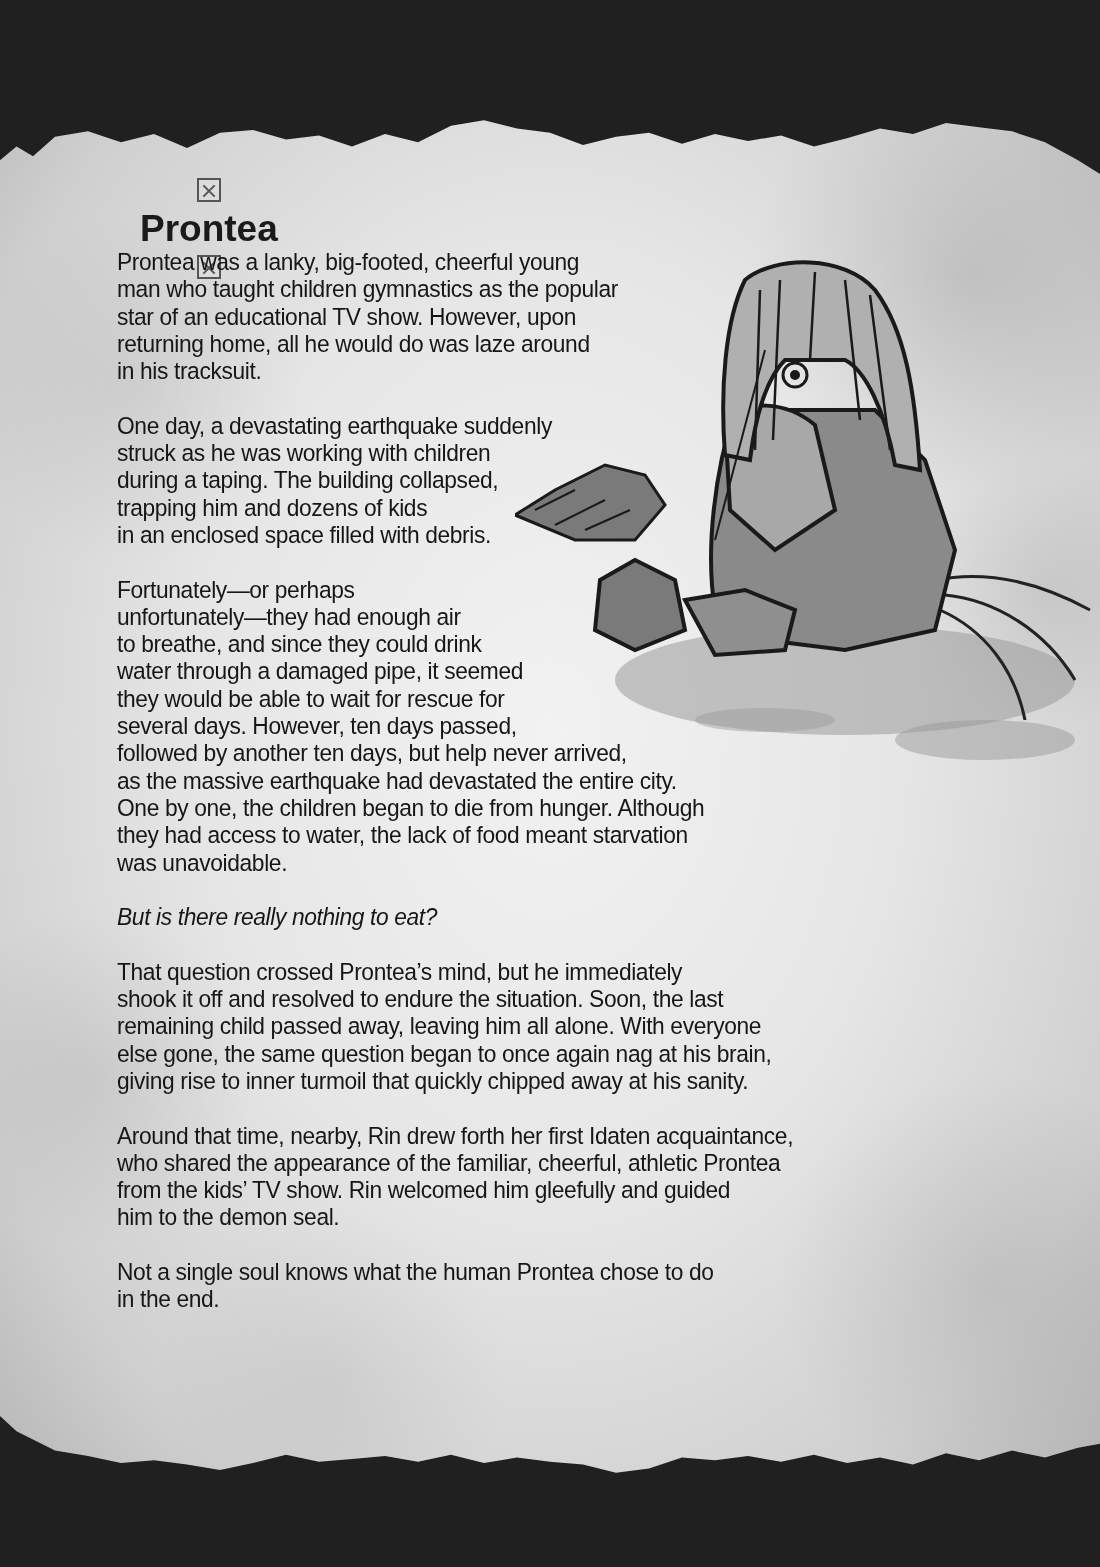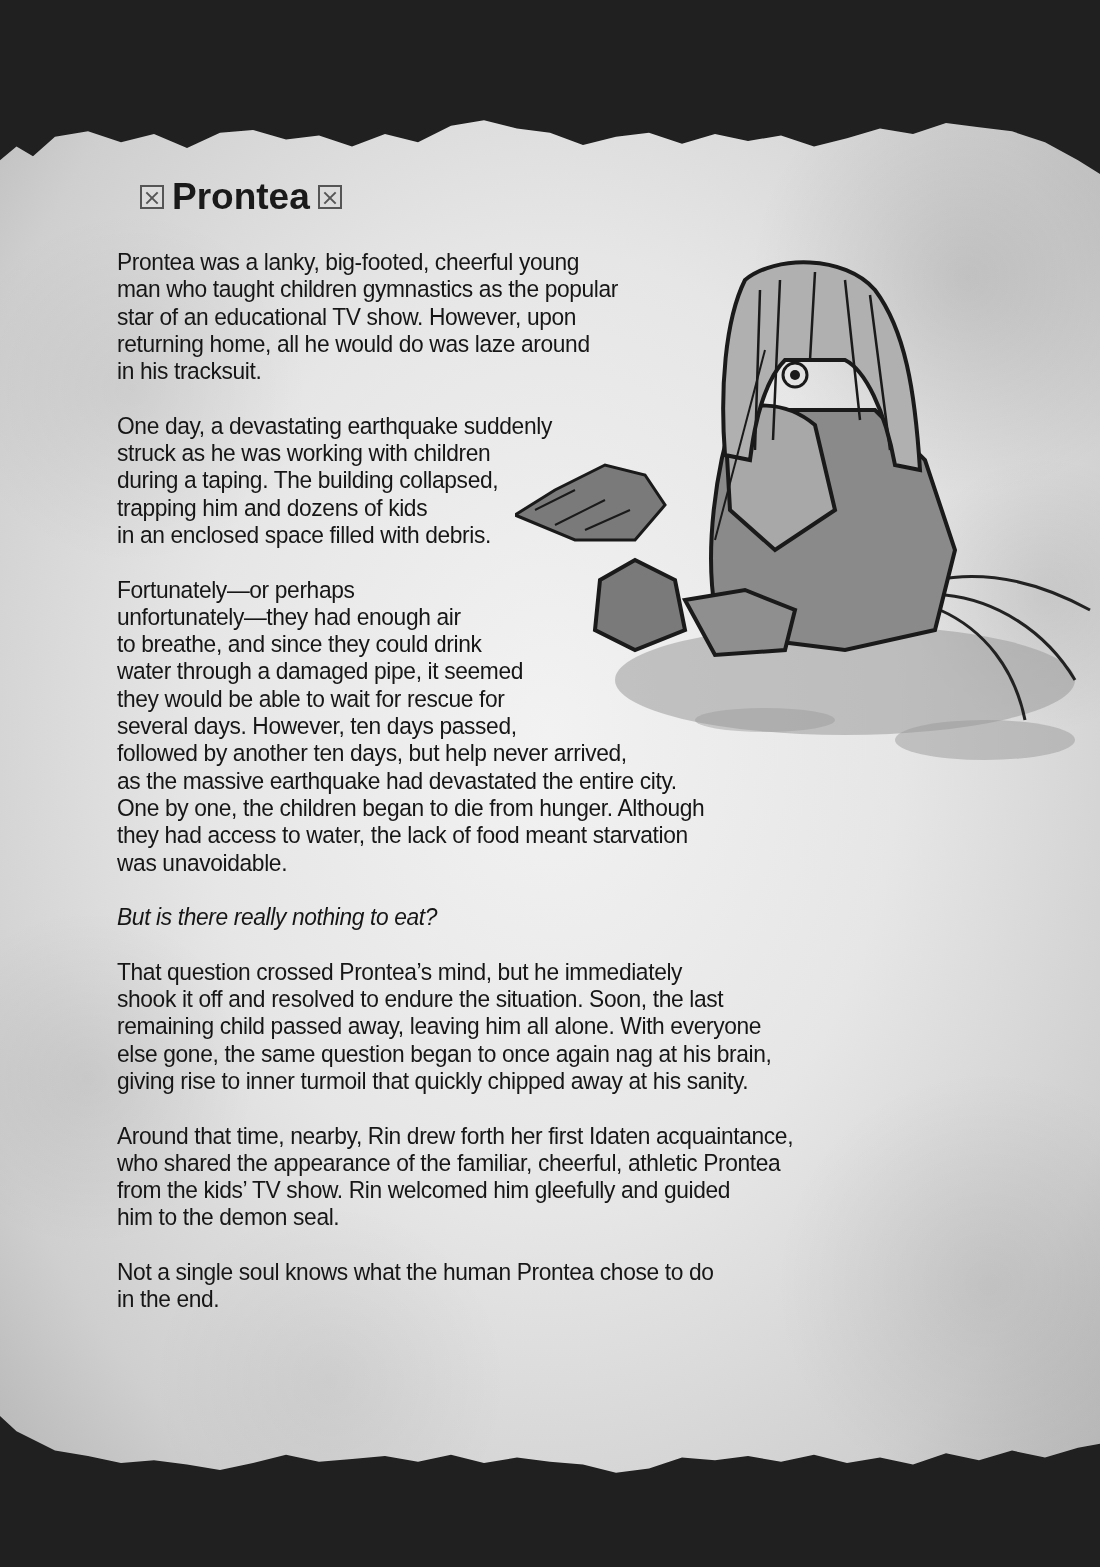--- a/index.html
+++ b/index.html
@@ -28,21 +28,21 @@
     content:""; position:absolute; inset:0;
     background:
       radial-gradient(circle at 12% 20%, rgba(0,0,0,0.06) 0, transparent 12%),
       radial-gradient(circle at 88% 12%, rgba(0,0,0,0.10) 0, transparent 14%),
       radial-gradient(circle at 95% 35%, rgba(0,0,0,0.08) 0, transparent 10%),
       radial-gradient(circle at 8% 70%, rgba(0,0,0,0.07) 0, transparent 12%),
       radial-gradient(circle at 90% 85%, rgba(0,0,0,0.08) 0, transparent 14%),
       radial-gradient(circle at 30% 92%, rgba(0,0,0,0.05) 0, transparent 12%);
   }
   .heading {
-    position:absolute; left:140px; top:178px; display:flex; align-items:center; gap:8px;
+    position:absolute; left:140px; top:178px; display:flex; align-items:center; gap:8px;flex-direction:column;
   }
   .ornament {
     width:24px; height:24px; box-sizing:border-box;
     border:2px solid #555; position:relative; background:#dcdcdc;
   }
   .ornament::before, .ornament::after {
     content:""; position:absolute; left:2px; right:2px; top:50%; height:2px; background:#555;
   }
   .ornament::before { transform:rotate(45deg); }
   .ornament::after { transform:rotate(-45deg); }

